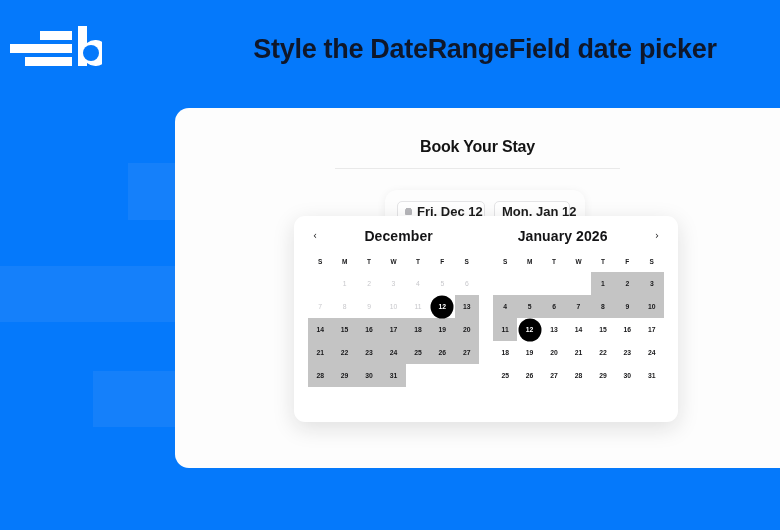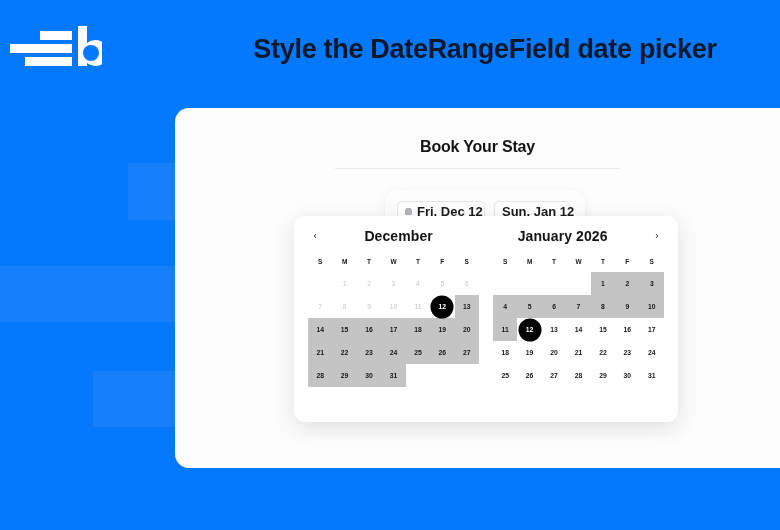--- a/index.html
+++ b/index.html
@@ -220,21 +220,21 @@
   <div class="card-title">Book Your Stay</div>
   <div class="card-divider"></div>
 </div>
 
 <div class="field-box">
   <div class="date-field field-start">
     <span class="cal-icon"></span>
     <span>Fri, Dec 12</span>
   </div>
   <div class="date-field field-end">
-    <span>Sun, Jan 12</span>
+    <span>Mon, Jan 12</span>
   </div>
 </div>
 
 <div class="popup">
   <div class="popup-head">
     <div class="nav-btn">‹</div>
     <div class="month-label">December</div>
     <div class="month-label">January 2026</div>
     <div class="nav-btn">›</div>
   </div>

